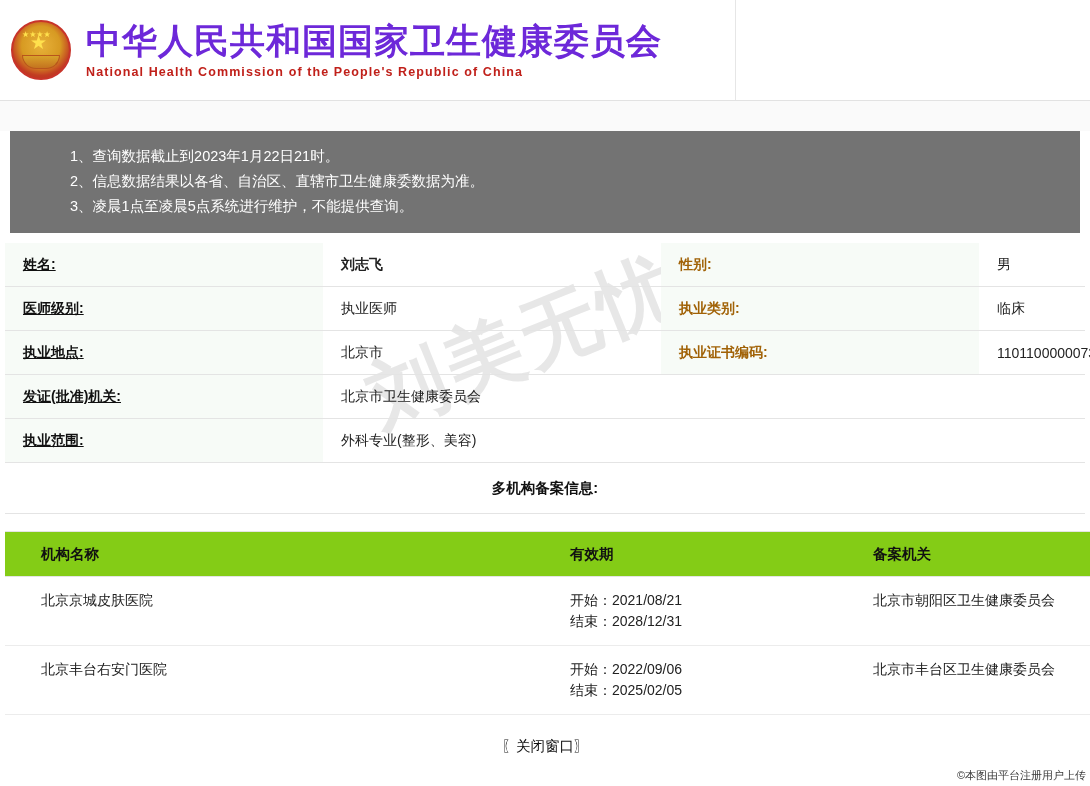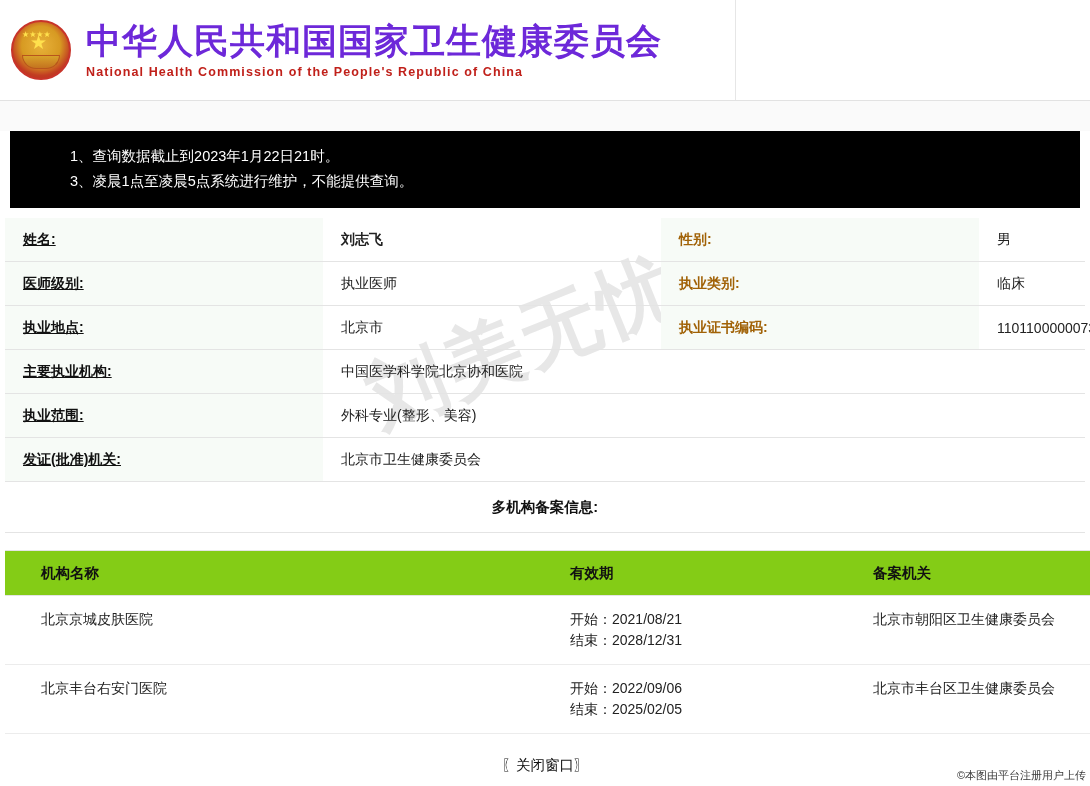--- a/index.html
+++ b/index.html
@@ -102,21 +102,21 @@
     height: 30px;
     background: #fafafa;
   }
 
   
   .notice-wrap {
     padding: 0 10px;
     background: #ffffff;
   }
   .notice {
-    background: #000000;
+    background: #737373;
     color: #ffffff;
     padding: 13px 0 14px 60px;
     font-size: 14.5px;
     line-height: 25px;
   }
   .notice div { white-space: nowrap; }
 
   
   .info-table {
     width: 1080px;
@@ -258,20 +258,21 @@
     <div class="title-en">National Health Commission of the People's Republic of China</div>
   </div>
   <div class="header-divider"></div>
 </div>
 
 <div class="strip"></div>
 
 <div class="notice-wrap">
   <div class="notice">
     <div>1、查询数据截止到2023年1月22日21时。</div>
+    <div>2、信息数据结果以各省、自治区、直辖市卫生健康委数据为准。</div>
     <div>3、凌晨1点至凌晨5点系统进行维护，不能提供查询。</div>
   </div>
 </div>
 
 <table class="info-table">
   <tbody>
       <tr>
     <td class="label">姓名:</td>
     <td class="value name-value">刘志飞</td>
     <td class="label2">性别:</td>
@@ -283,30 +284,26 @@
     <td class="label2">执业类别:</td>
     <td class="value2">临床</td>
   </tr>
   <tr>
     <td class="label">执业地点:</td>
     <td class="value">北京市</td>
     <td class="label2">执业证书编码:</td>
     <td class="value2">110110000007308</td>
   </tr>
   <tr>
-    <td class="label">主要执业机构:</td>
-    <td class="value row-full-value" colspan="3">中国医学科学院北京协和医院</td>
+    <td class="label">发证(批准)机关:</td>
+    <td class="value row-full-value" colspan="3">北京市卫生健康委员会</td>
   </tr>
   <tr>
     <td class="label">执业范围:</td>
     <td class="value row-full-value" colspan="3">外科专业(整形、美容)</td>
-  </tr>
-  <tr>
-    <td class="label">发证(批准)机关:</td>
-    <td class="value row-full-value" colspan="3">北京市卫生健康委员会</td>
   </tr>
 </tbody>
   </table>
 
 <div class="section-title">多机构备案信息:</div>
 
 <table class="multi-table">
   <thead>
     <tr>
       <th class="col1">机构名称</th>

